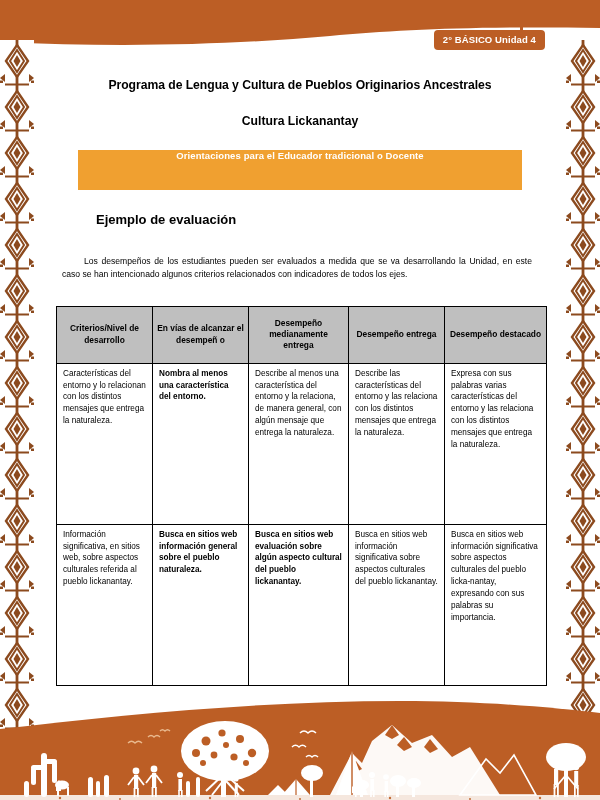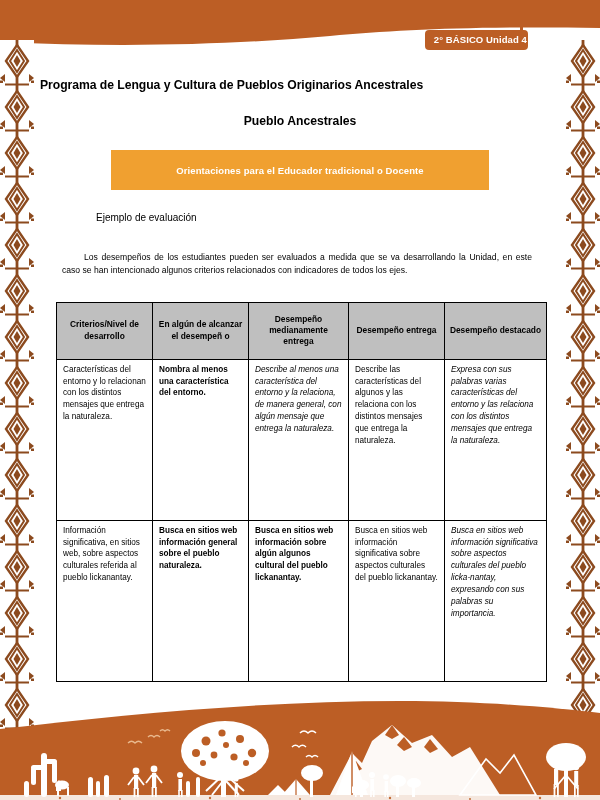--- a/index.html
+++ b/index.html
@@ -10,54 +10,54 @@
     overflow:hidden;
     position:relative;
   }
 
   
   #page{position:absolute;inset:0;width:600px;height:800px;overflow:hidden;background:#fff;}
 
   
   .top-wave{position:absolute;top:0;left:0;width:600px;height:60px;}
   .unit-badge{
-    position:absolute;top:30px;right:72px;
+    position:absolute;top:30px;right:55px;
     background:#BC5E25;color:#ffffff;
     font-size:9.5px;font-weight:bold;
-    padding:4px 1px 5px 9px;border-radius:4px;
+    padding:4px 9px 5px 9px;border-radius:4px;
     letter-spacing:.1px;white-space:nowrap;z-index:5;
   }
   .badge-stem{position:absolute;top:24px;right:77px;width:3px;height:10px;background:#BC5E25;z-index:4;}
 
   
   .side-border{position:absolute;top:40px;width:34px;height:700px;overflow:hidden;}
   .side-border.left{left:0;}
   .side-border.right{right:0;}
 
   
   .content{position:absolute;left:40px;top:60px;width:520px;}
 
   .title-main{
-    text-align:left;font-size:12.2px;font-weight:bold;color:#000;
+    text-align:center;font-size:12.2px;font-weight:bold;color:#000;
     margin-top:18px;letter-spacing:-.05px;
   }
   .title-sub{
     text-align:center;font-size:12.2px;font-weight:bold;color:#000;
     margin-top:22px;
   }
   .orange-banner{
-    margin:22px auto 0 auto;width:378px;height:40px;
-    background:#F0A030;display:flex;align-items:center;justify-content:center;
+    margin:22px auto 0 auto;width:444px;height:40px;
+    background:#F0A030;display:flex;justify-content:center;
   }
   .orange-banner span{
     color:#ffffff;font-size:9.5px;font-weight:bold;letter-spacing:.1px;
   }
 
   .section-label{
-    margin:22px 0 10px 56px;font-size:10px;font-weight:normal;color:#000;
+    margin:22px 0 10px 56px;font-size:13px;font-weight:bold;color:#000;
   }
   .intro-para{
     margin:28px 0 0 22px;width:470px;
     font-size:8.6px;line-height:1.55;color:#000;text-align:justify;
   }
   .intro-para .ind{display:inline-block;width:22px;}
 
   
   .rubric-wrap{margin:24px 0 4px 16px;}
   table.rubric{
@@ -76,21 +76,21 @@
   table.rubric td{
     font-size:8.2px;line-height:1.45;color:#000;height:150px;
   }
   col.c1{width:96px;}
   col.c2{width:96px;}
   col.c3{width:100px;}
   col.c4{width:96px;}
   col.c5{width:102px;}
   td.pad-top-1{padding-top:9px;}
   td.pad-top-2{padding-top:16px;font-weight:bold;}
-  td.pad-top-3{padding-top:4px;font-style:italic;}
+  td.pad-top-3{padding-top:4px;}
 
   
   .footer-art{position:absolute;left:0;bottom:0;width:600px;height:105px;}
 </style>
 </head>
 <body>
 
 <div id="page">
 
   <svg class="top-wave" viewBox="0 0 600 60" preserveAspectRatio="none">
@@ -121,21 +121,21 @@
     <rect width="34" height="700" fill="url(#motif)"></rect>
   </svg>
 
   <svg class="side-border right" viewBox="0 0 34 700" preserveAspectRatio="none">
     <rect width="34" height="700" fill="url(#motif)"></rect>
   </svg>
 
   <div class="content">
 
     <div class="title-main">Programa de Lengua y Cultura de Pueblos Originarios Ancestrales</div>
-    <div class="title-sub">Pueblo Ancestrales</div>
+    <div class="title-sub">Cultura Lickanantay</div>
 
     <div class="orange-banner">
       <span>Orientaciones para el Educador tradicional o Docente</span>
     </div>
 
     <div class="section-label">Ejemplo de evaluación</div>
 
     <div class="intro-para"><span class="ind"></span><span>Los desempeños de los estudiantes pueden ser evaluados a medida que se va desarrollando la Unidad, en este caso se han intencionado algunos criterios relacionados con indicadores de todos los ejes.</span></div>
 
     <div class="rubric-wrap">
@@ -143,38 +143,38 @@
         <colgroup>
           <col class="c1">
             <col class="c2">
             <col class="c3">
             <col class="c4">
             <col class="c5">
         </colgroup>
         <thead>
           <tr>
             <th>Criterios/Nivel de desarrollo</th>
-            <th>En algún de alcanzar el desempeñ o</th>
+            <th>En vías de alcanzar el desempeñ o</th>
             <th>Desempeño medianamente entrega</th>
             <th>Desempeño entrega</th>
             <th>Desempeño destacado</th>
           </tr>
         </thead>
         <tbody>
           <tr>
             <td class="pad-top-1">Características del entorno y lo relacionan con los distintos mensajes que entrega la naturaleza.</td>
             <td class="pad-top-2">Nombra al menos una característica del entorno.</td>
             <td class="pad-top-3">Describe al menos una  característica del entorno y la relaciona, de manera general, con algún mensaje que entrega la naturaleza.</td>
-            <td class="pad-top-1">Describe las características del algunos y las relaciona con los distintos mensajes que entrega la naturaleza.</td>
+            <td class="pad-top-1">Describe las características del entorno y las relaciona con los distintos mensajes que entrega la naturaleza.</td>
             <td class="pad-top-3">Expresa con sus palabras varias características del entorno y las relaciona con los distintos mensajes que entrega la naturaleza.</td>
           </tr>
           <tr>
             <td class="pad-top-1">Información significativa, en sitios web, sobre aspectos culturales referida al pueblo lickanantay.</td>
             <td class="pad-top-2">Busca en sitios web información general sobre el pueblo naturaleza.</td>
-            <td class="pad-top-2">Busca en sitios web información sobre algún algunos cultural del pueblo lickanantay.</td>
+            <td class="pad-top-2">Busca en sitios web evaluación sobre algún aspecto cultural del pueblo lickanantay.</td>
             <td class="pad-top-1">Busca en sitios web información significativa sobre aspectos culturales del pueblo lickanantay.</td>
             <td class="pad-top-3">Busca en sitios web información significativa sobre aspectos culturales del pueblo licka-nantay, expresando con sus palabras su importancia.</td>
           </tr>
         </tbody>
       </table>
     </div>
 
   </div>
 
   <svg class="footer-art" viewBox="0 0 600 105" preserveAspectRatio="none">

